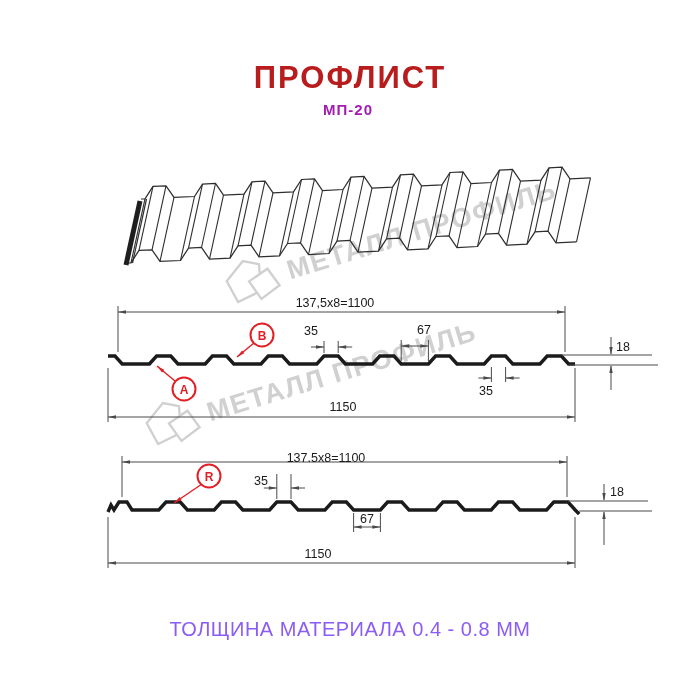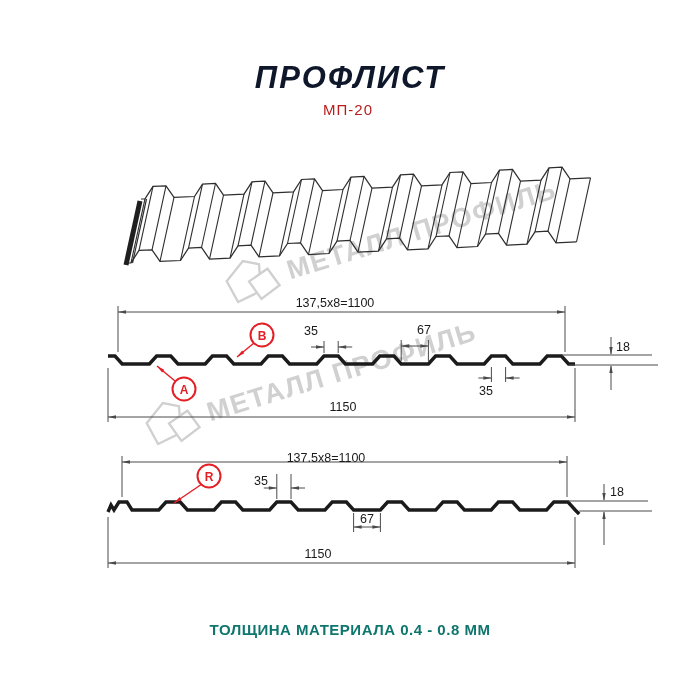--- a/index.html
+++ b/index.html
@@ -2,25 +2,25 @@
 <html><head>
 <meta charset="utf-8">
 <style>
   html,body{margin:0;padding:0;background:#fff;}
   .stage{position:relative;width:700px;height:700px;background:#fff;overflow:hidden;
          font-family:"Liberation Sans",sans-serif;}
   .stage svg.art{position:absolute;left:0;top:0;z-index:2;pointer-events:none;}
   .lbl{position:absolute;z-index:3;transform:translate(-50%,-50%);white-space:nowrap;
        font-size:12.5px;color:#1a1a1a;}
   .title{position:absolute;z-index:3;transform:translate(-50%,-50%);white-space:nowrap;
-       font-size:31px;font-weight:700;letter-spacing:2px;color:#0f172a;font-style:italic;}
+       font-size:31px;font-weight:700;letter-spacing:2px;color:#b91c1c;}
   .subtitle{position:absolute;z-index:3;transform:translate(-50%,-50%);white-space:nowrap;
-       font-size:15px;font-weight:400;letter-spacing:1px;color:#b91c1c;}
+       font-size:15px;font-weight:700;letter-spacing:1px;color:#a21caf;}
   .footer{position:absolute;z-index:3;transform:translate(-50%,-50%);white-space:nowrap;
-       font-size:15px;font-weight:700;letter-spacing:.5px;color:#0f766e;}
+       font-size:20px;font-weight:400;letter-spacing:.5px;color:#8b5cf6;}
   .badge{position:absolute;z-index:3;width:21px;height:21px;border:2px solid #e31e24;
        border-radius:50%;transform:translate(-50%,-50%);display:flex;align-items:center;
        justify-content:center;font-size:12px;font-weight:700;color:#e31e24;background:transparent;}
   .wm{position:absolute;z-index:1;display:flex;align-items:flex-end;gap:7px;
       transform-origin:0 100%;transform:rotate(-17deg);color:#d0d0d0;}
   .wm span{font-size:27px;font-weight:700;letter-spacing:1.5px;line-height:1;
       padding-bottom:8px;white-space:nowrap;}
 </style>
 </head>
 <body>

